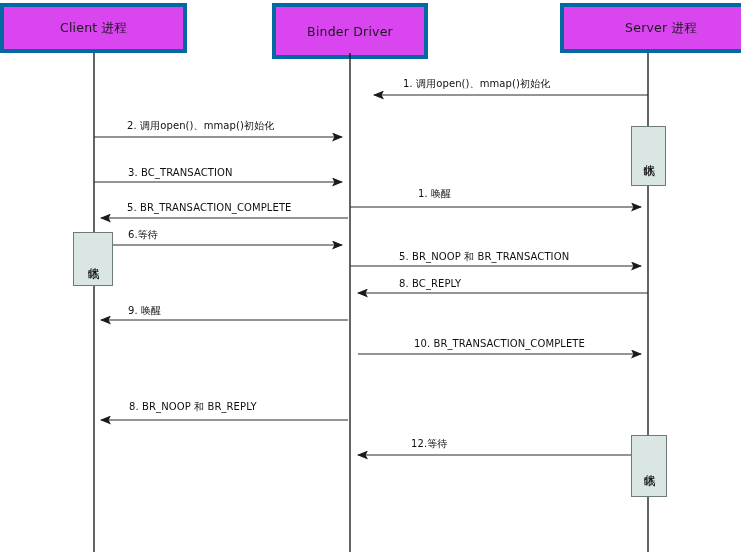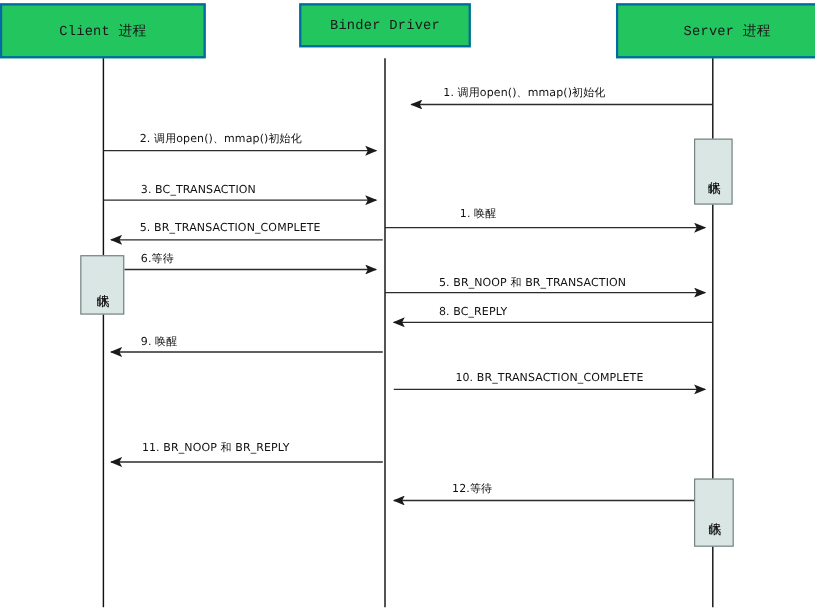--- a/index.html
+++ b/index.html
@@ -17,27 +17,26 @@
   }
   svg.layer {
     position: absolute;
     left: 0;
     top: 0;
     width: 741px;
     height: 560px;
   }
   .lifeline-box {
     position: absolute;
-    background: #22c55e;
-    border: 2px solid #0369a1;
+    background: #d946ef;
+    border: 4px solid #0369a1;
     box-sizing: border-box;
     display: flex;
     align-items: center;
     justify-content: center;
-    font-family: Liberation Mono, monospace;
   }
   .lifeline-box span {
     font-size: 12.5px;
     color: #1a1a1a;
     letter-spacing: 0.2px;
     white-space: nowrap;
   }
   .activation-box {
     position: absolute;
     background: #D9E6E4;
@@ -66,21 +65,21 @@
 </style>
 </head>
 <body>
 
 <div id="diagram-root">
 
   <div class="lifeline-box" style="left:0px; top:3px; width:187px; height:50px;">
     <span>Client 进程</span>
   </div>
 
-  <div class="lifeline-box" style="left:272px; top:3px; width:156px; height:40px;justify-content:center;">
+  <div class="lifeline-box" style="left:272px; top:3px; width:156px; height:56px;justify-content:center;">
     <span>Binder Driver</span>
   </div>
 
   <div class="lifeline-box" style="left:560px; top:3px; width:202px; height:50px;">
     <span>Server 进程</span>
   </div>
 
   <svg class="layer" viewBox="0 0 741 560">
     <defs>
       <marker id="arrow-right" markerWidth="11" markerHeight="9" refX="10" refY="4.5" orient="auto" markerUnits="userSpaceOnUse">
@@ -128,16 +127,16 @@
   <div class="msg-label" style="left:403px; top:77px;">1. 调用open()、mmap()初始化</div>
   <div class="msg-label" style="left:127px; top:119px;text-align:center;">2. 调用open()、mmap()初始化</div>
   <div class="msg-label" style="left:128px; top:167px;">3. BC_TRANSACTION</div>
   <div class="msg-label" style="left:418px; top:187px;">1. 唤醒</div>
   <div class="msg-label" style="left:127px; top:202px;">5. BR_TRANSACTION_COMPLETE</div>
   <div class="msg-label" style="left:128px; top:228px;">6.等待</div>
   <div class="msg-label" style="left:399px; top:250px;">5. BR_NOOP 和 BR_TRANSACTION</div>
   <div class="msg-label" style="left:399px; top:278px;text-align:right;">8. BC_REPLY</div>
   <div class="msg-label" style="left:128px; top:304px;">9. 唤醒</div>
   <div class="msg-label" style="left:414px; top:338px;">10. BR_TRANSACTION_COMPLETE</div>
-  <div class="msg-label" style="left:129px; top:400px;">11. BR_NOOP 和 BR_REPLY</div>
+  <div class="msg-label" style="left:129px; top:400px;">8. BR_NOOP 和 BR_REPLY</div>
   <div class="msg-label" style="left:411px; top:437px;">12.等待</div>
 
 </div>
 
 </body></html>

